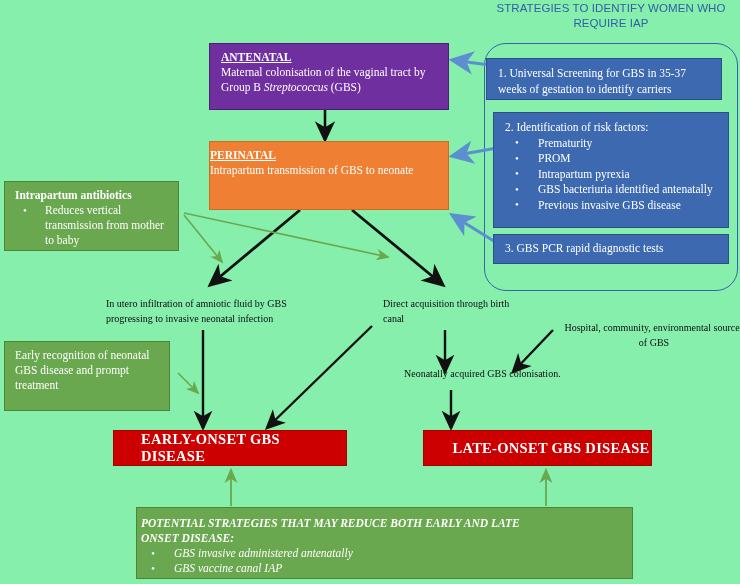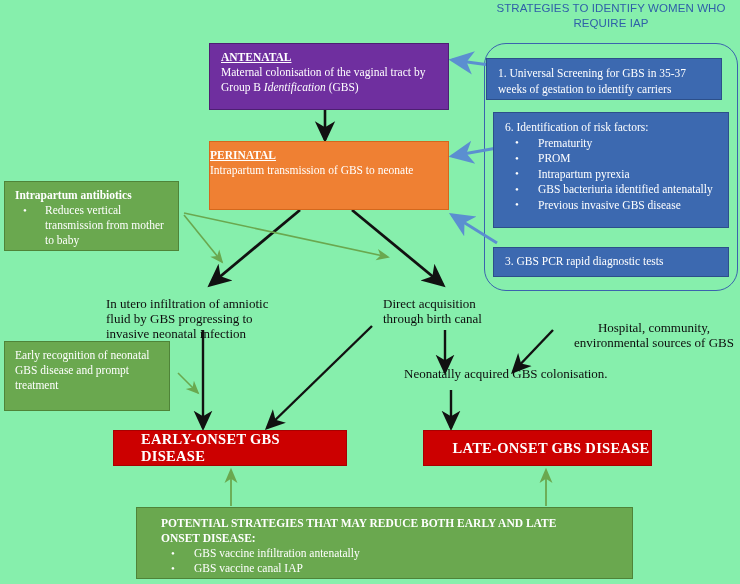--- a/index.html
+++ b/index.html
@@ -112,21 +112,21 @@
   }
   ul.bl-sm li {
     padding-left: 30px;
   }
   ul.bl-sm li::before {
     left: 8px;
   }
   .plain-text {
     position: absolute;
     color: #0d0d0d;
-    font-size: 13px;
+    font-size: 10px;
     line-height: 15px;
   }
   .ital { font-style: italic; }
 </style>
 </head>
 <body>
 
 <div id="canvas">
 
   <div class="hdr-title" style="left:486px; top:1px; width:250px;">
@@ -177,45 +177,45 @@
 
     <line x1="231" y1="506" x2="231" y2="470" stroke="#6aa84f" stroke-width="1.8" marker-end="url(#ahGreen)"></line>
 
     <line x1="546" y1="506" x2="546" y2="470" stroke="#6aa84f" stroke-width="1.8" marker-end="url(#ahGreen)"></line>
   </svg>
 
   <div class="box purple-box" style="left:209px; top:43px; width:240px; height:67px;">
     <span class="ttl">ANTENATAL</span>
     <span>Maternal colonisation of the vaginal tract by</span>
     <div>
-      <span>Group B </span><span class="ital">Identification</span><span> (GBS)</span>
+      <span>Group B </span><span class="ital">Streptococcus</span><span> (GBS)</span>
     </div>
   </div>
 
   <div class="box orange-box" style="left:209px; top:141px; width:240px; height:69px;">
     <span class="ttl">PERINATAL</span>
     <span>Intrapartum transmission of GBS to neonate</span>
   </div>
 
   <div class="box blue-box" style="left:486px; top:58px; width:236px; height:42px;font-family:Liberation Serif, serif;">
     <span>1. Universal Screening for GBS in 35-37 weeks of gestation to identify carriers</span>
   </div>
 
   <div class="box blue-box" style="left:493px; top:112px; width:236px; height:116px;">
-    <span>6. Identification of risk factors:</span>
+    <span>2. Identification of risk factors:</span>
     <ul class="bl">
       <li>Prematurity</li>
       <li>PROM</li>
       <li>Intrapartum pyrexia</li>
       <li>GBS bacteriuria identified antenatally</li>
       <li>Previous invasive GBS disease</li>
     </ul>
   </div>
 
-  <div class="box blue-box" style="left:493px; top:247px; width:236px; height:30px; display:flex; align-items:center;">
+  <div class="box blue-box" style="left:493px; top:234px; width:236px; height:30px; display:flex; align-items:center;">
     <span>3. GBS PCR rapid diagnostic tests</span>
   </div>
 
   <div class="box green-box" style="left:4px; top:341px; width:166px; height:70px;">
     <span>Early recognition of neonatal GBS disease and prompt treatment</span>
   </div>
 
   <div class="box green-box" style="left:4px; top:181px; width:175px; height:70px;">
     <span class="ttl-plain">Intrapartum antibiotics</span>
     <ul class="bl bl-sm">
@@ -232,22 +232,22 @@
   <div class="plain-text" style="left:404px; top:366px; width:230px;">Neonatally acquired GBS colonisation.</div>
 
   <div class="box red-box" style="left:113px; top:430px; width:234px; height:36px;">
     <span>EARLY-ONSET GBS DISEASE</span>
   </div>
 
   <div class="box red-box" style="left:423px; top:430px; width:229px; height:36px;justify-content:center;">
     <span>LATE-ONSET GBS DISEASE</span>
   </div>
 
-  <div class="box green-box" style="left:136px; top:507px; width:497px; height:72px; padding:8px 10px 8px 24px;">
+  <div class="box green-box" style="left:136px; top:507px; width:497px; height:72px; padding:8px 10px 8px 4px;font-style:italic;">
     <span class="ttl-plain">POTENTIAL STRATEGIES THAT MAY REDUCE BOTH EARLY AND LATE</span>
     <span class="ttl-plain">ONSET DISEASE:</span>
     <ul class="bl">
-      <li>GBS vaccine infiltration antenatally</li>
+      <li>GBS invasive administered antenatally</li>
       <li>GBS vaccine canal IAP</li>
     </ul>
   </div>
 
 </div>
 
 </body></html>

